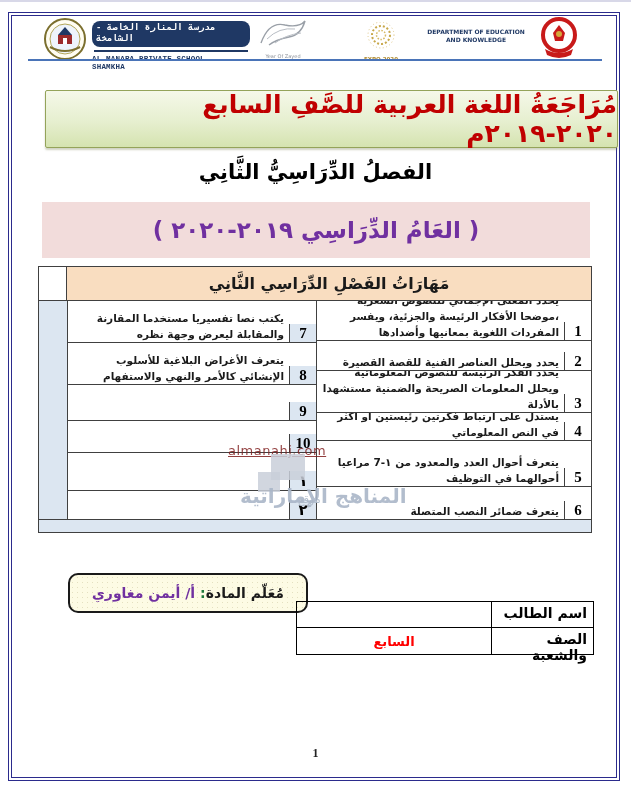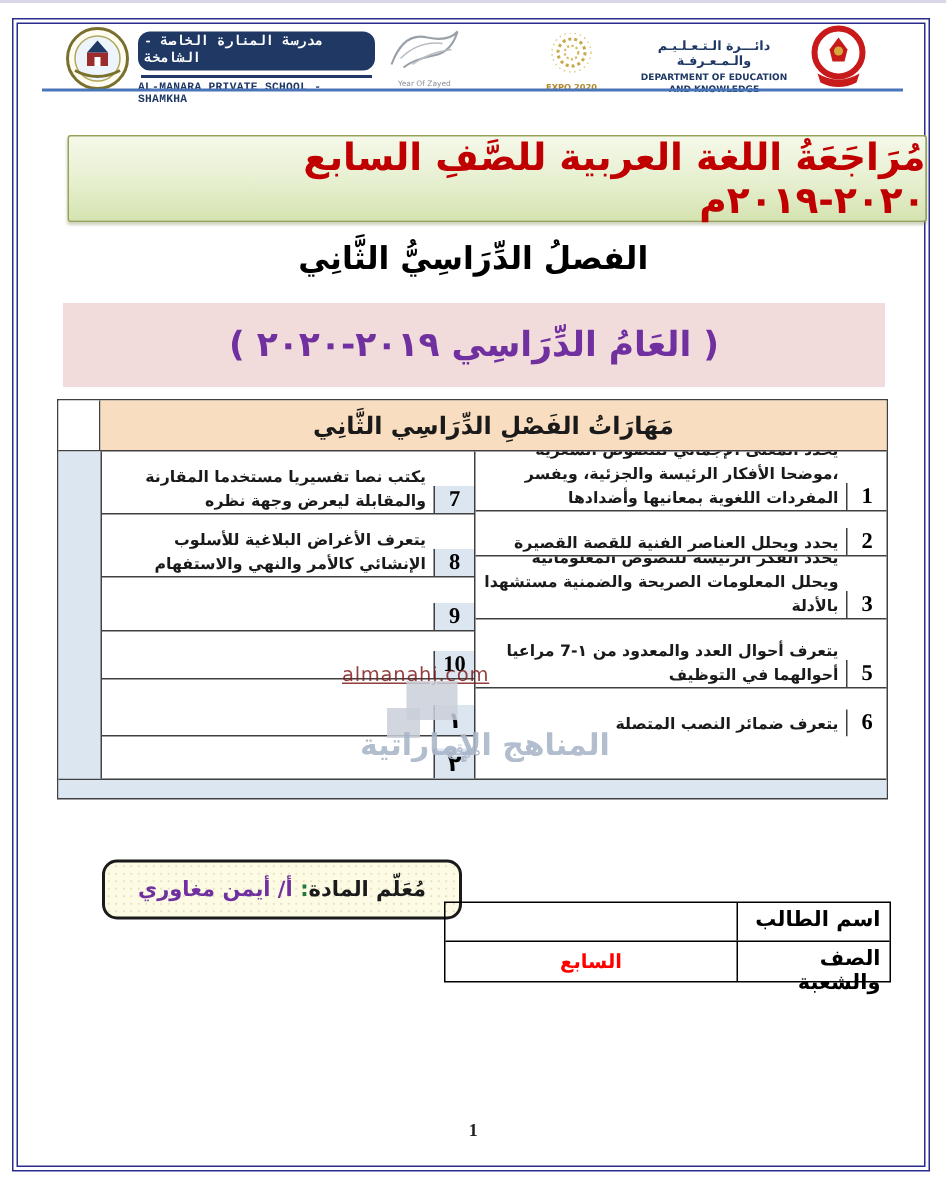--- a/index.html
+++ b/index.html
@@ -145,21 +145,20 @@
   <div class="expo">
     <svg width="64" height="30" viewBox="0 0 64 30">
       <circle cx="32" cy="13" r="9" fill="none" stroke="#c8a84b" stroke-width="2" stroke-dasharray="2 2"></circle>
       <circle cx="32" cy="13" r="4.5" fill="none" stroke="#d6b964" stroke-width="1.5" stroke-dasharray="1.5 1.5"></circle>
       <circle cx="32" cy="13" r="13" fill="none" stroke="#e0c887" stroke-width="1" stroke-dasharray="1 2.5"></circle>
     </svg>
     <div class="expo-cap">EXPO 2020</div>
   </div>
 
   <div class="doe">
-    <div class="doe-ar">دائـــرة الـتـعـلـيـم والـمـعـرفـة</div>
     <div class="doe-en">
       <div>DEPARTMENT OF EDUCATION</div>
       <div>AND KNOWLEDGE</div>
     </div>
   </div>
 
   <div class="uae">
     <svg width="44" height="46" viewBox="0 0 44 46">
       <circle cx="22" cy="20" r="16" fill="#fff" stroke="#c81a1a" stroke-width="4"></circle>
       <path d="M22 10 L28 18 L26 26 L18 26 L16 18 Z" fill="#c81a1a"></path>
@@ -219,20 +218,24 @@
           <div class="cell-num">1</div>
         </div>
         <div class="hrow rh2">
           <div class="cell-text">يحدد ويحلل العناصر الفنية للقصة القصيرة</div>
           <div class="cell-num">2</div>
         </div>
         <div class="hrow rh3">
           <div class="cell-text">يحدد الفكر الرئيسة للنصوص المعلوماتية ويحلل المعلومات الصريحة والضمنية مستشهدا بالأدلة</div>
           <div class="cell-num">3</div>
         </div>
+        <div class="hrow rh4">
+          <div class="cell-text">يستدل على ارتباط فكرتين رئيستين أو أكثر في النص المعلوماتي</div>
+          <div class="cell-num">4</div>
+        </div>
         <div class="hrow rh5">
           <div class="cell-text">يتعرف أحوال العدد والمعدود من ١-7 مراعيا أحوالهما في التوظيف</div>
           <div class="cell-num">5</div>
         </div>
         <div class="hrow rh6">
           <div class="cell-text">يتعرف ضمائر النصب المتصلة</div>
           <div class="cell-num">6</div>
         </div>
       </div>
     </div>

